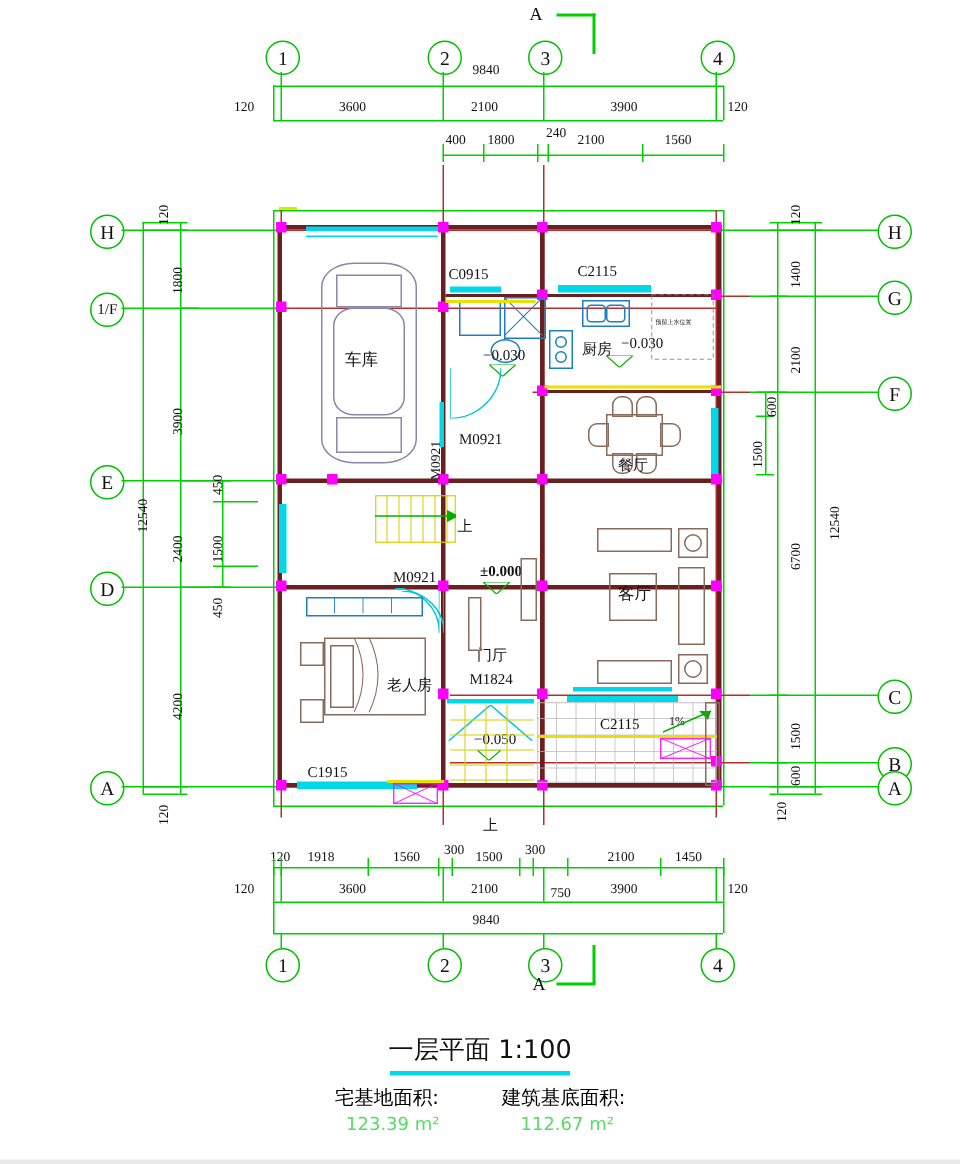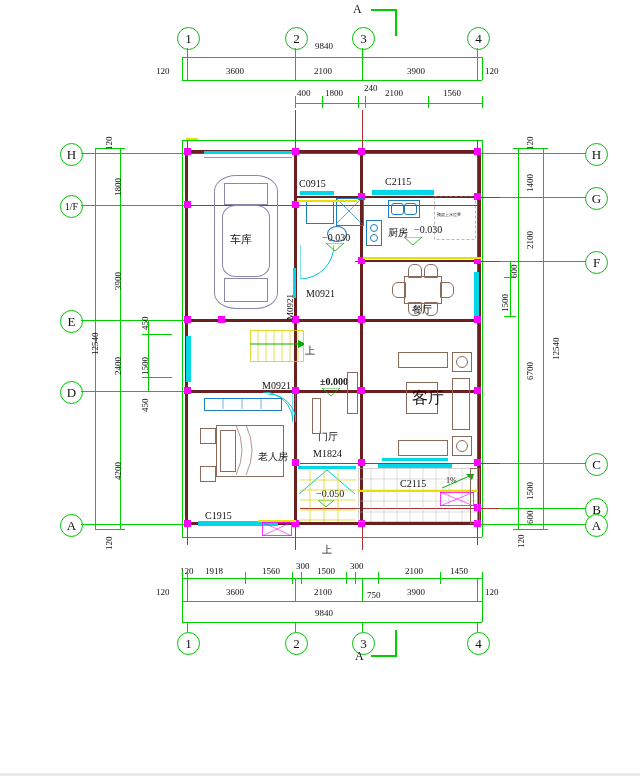--- a/index.html
+++ b/index.html
@@ -301,21 +301,21 @@
   <div class="cyan" style="left:474px;top:272px;width:5px;height:44px;"></div>
 
   <div class="thin" style="left:398px;top:352px;width:48px;height:14px;border-color:#8a6a5a;"></div>
   <div class="thin" style="left:398px;top:440px;width:48px;height:14px;border-color:#8a6a5a;"></div>
   <div class="thin" style="left:452px;top:378px;width:16px;height:50px;border-color:#8a6a5a;"></div>
   <div class="thin" style="left:406px;top:382px;width:30px;height:30px;border-color:#8a6a5a;"></div>
   <div class="thin" style="left:452px;top:352px;width:18px;height:18px;border-color:#8a6a5a;"></div>
   <div class="thin" style="left:456px;top:356px;width:10px;height:10px;border-radius:50%;border-color:#8a6a5a;"></div>
   <div class="thin" style="left:452px;top:436px;width:18px;height:18px;border-color:#8a6a5a;"></div>
   <div class="thin" style="left:456px;top:440px;width:10px;height:10px;border-radius:50%;border-color:#8a6a5a;"></div>
-  <div class="cnbig" style="left:412px;top:388px;font-size:16px;">客厅</div>
+  <div class="cnbig" style="left:412px;top:388px;font-size:11px;">客厅</div>
 
   <div class="lvl" style="left:320px;top:376px;font-weight:bold;">±0.000</div>
   <svg class="abs" style="left:322px;top:388px;" width="18" height="8">
     <polygon points="0,0 18,0 9,8" fill="none" stroke="#00b000" stroke-width="0.8"></polygon>
   </svg>
   <div class="cnbig" style="left:318px;top:430px;font-size:10px;">门厅</div>
   <div class="lbl" style="left:313px;top:448px;">M1824</div>
   <div class="thin" style="left:347px;top:372px;width:9px;height:40px;border-color:#8a6a5a;"></div>
 
   <div class="cyan" style="left:298px;top:466px;width:58px;height:3px;"></div>
@@ -469,15 +469,27 @@
 
   <div class="bub" style="left:177px;top:632px;">1</div>
   <div class="bub" style="left:285px;top:632px;">2</div>
   <div class="bub" style="left:352px;top:632px;">3</div>
   <div class="bub" style="left:467px;top:632px;">4</div>
 
   <div class="gline gv" style="left:395px;top:630px;width:2px;height:26px;"></div>
   <div class="gline gh" style="left:371px;top:655px;width:26px;height:2px;"></div>
   <div class="secA" style="left:355px;top:649px;">A</div>
 
+  <div class="titlewrap">
+    <div class="t1">一层平面  1:100</div>
+    <div class="tunder"></div>
+    <div class="t2row">
+      <span>宅基地面积:</span>
+      <span>建筑基底面积:</span>
+    </div>
+    <div class="t3row">
+      <span>123.39 m²</span>
+      <span>112.67 m²</span>
+    </div>
+  </div>
   <div class="botbar"></div>
 
 </div>
 
 </body></html>

